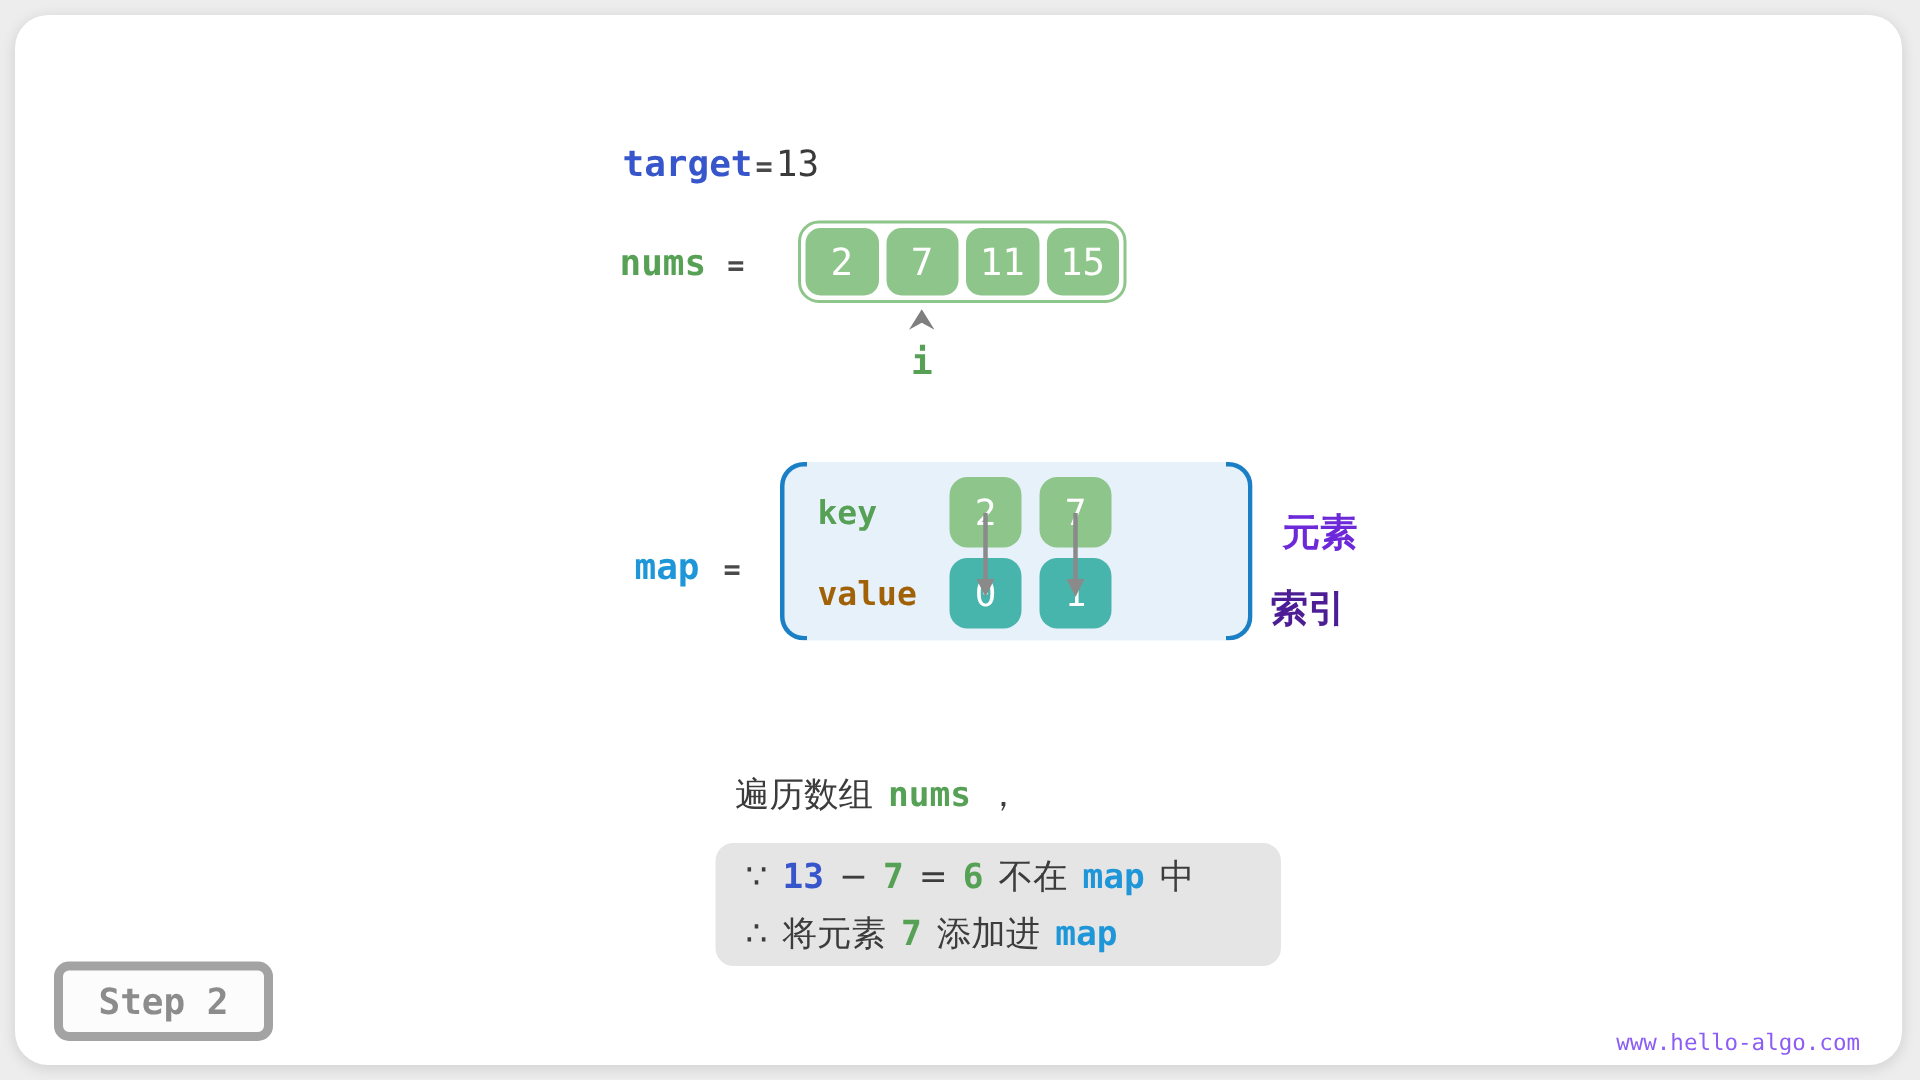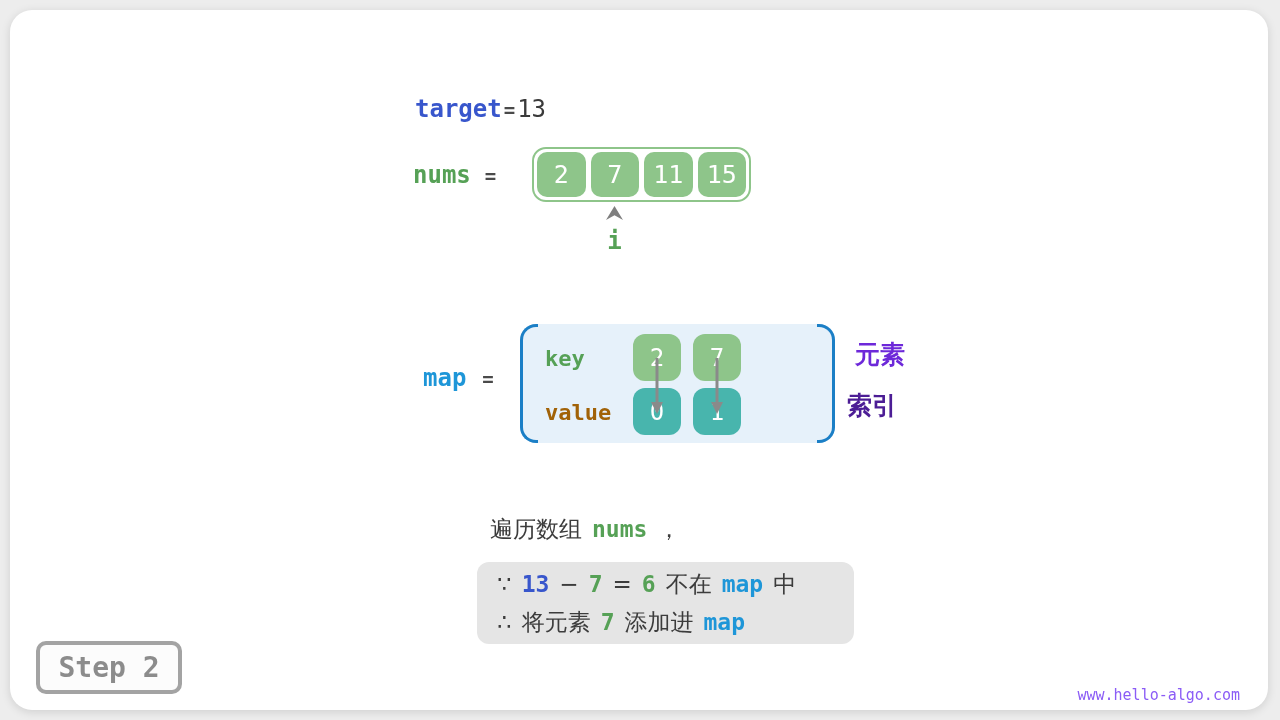--- a/index.html
+++ b/index.html
@@ -36,21 +36,21 @@
     display:flex; align-items:center; justify-content:center;
     color:#ffffff; font-size:25px;
   }
   .pointer-icon { position:absolute; left:606px; top:206px; width:17px; height:14px; }
   .pointer-label { position:absolute; left:606px; top:227px; width:17px; text-align:center;
     font-size:24px; font-weight:bold; color:#56a156; }
 
   
   .map-label { position:absolute; left:423px; top:364px; display:flex; align-items:baseline; gap:16px; }
   .map-box {
-    position:absolute; left:520px; top:324px; width:315px; height:119px;
+    position:absolute; left:520px; top:308px; width:315px; height:119px;
     background:#e6f1fa; border-radius:16px;
   }
   .bracket { position:absolute; top:0; bottom:0; width:18px; border:3px solid #1b7fc6; }
   .bracket.left  { left:0;  border-right:none; border-radius:16px 0 0 16px; }
   .bracket.right { right:0; border-left:none;  border-radius:0 16px 16px 0; }
   .row-label-key   { position:absolute; left:25px; top:22px; font-size:22px; font-weight:bold; color:#56a156; }
   .row-label-value { position:absolute; left:25px; top:76px; font-size:22px; font-weight:bold; color:#a16207; }
   .map-cell {
     position:absolute; width:48px; height:47px; border-radius:12px;
     display:flex; align-items:center; justify-content:center;
@@ -77,23 +77,23 @@
   }
   .note-line { display:flex; align-items:baseline; gap:10px; font-size:23px; }
   .t-dark  { color:#3c3c3c; }
   .t-royal { font-weight:bold; color:#3856cc; }
   .t-green { font-weight:bold; color:#56a156; }
   .t-sky   { font-weight:bold; color:#1e96d8; }
 
   
   .step-badge {
     position:absolute; left:36px; top:641px; width:146px; height:53px;
-    background:#fcfcfc; border:4px solid #a3a3a3; border-radius:10px;
+    background:#fcfcfc; border:6px solid #a3a3a3; border-radius:10px;
     display:flex; align-items:center; justify-content:center;
-    font-size:28px; font-weight:bold; color:#8c8c8c;
+    font-size:24px; font-weight:bold; color:#8c8c8c;
   }
   .watermark { position:absolute; right:40px; bottom:16px; font-size:15px; color:#8b5cf6; }
 </style>
 </head>
 <body>
 
 <div class="stage">
   <div class="card"></div>
 
   <div class="target-line">

